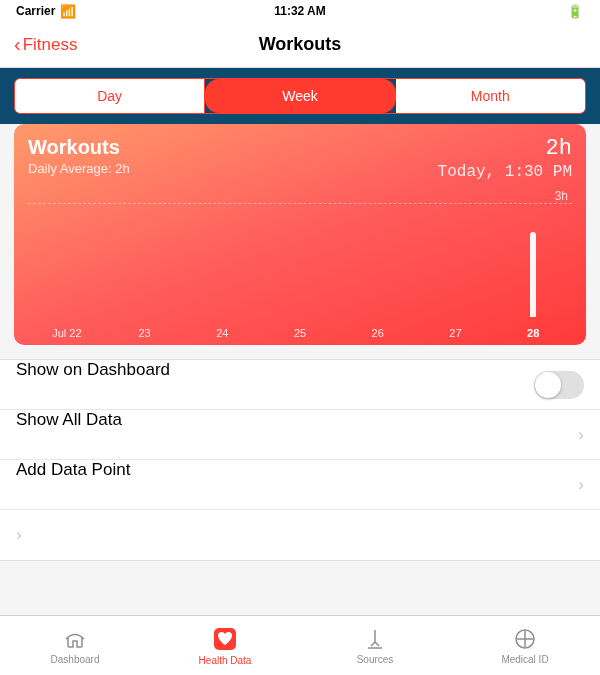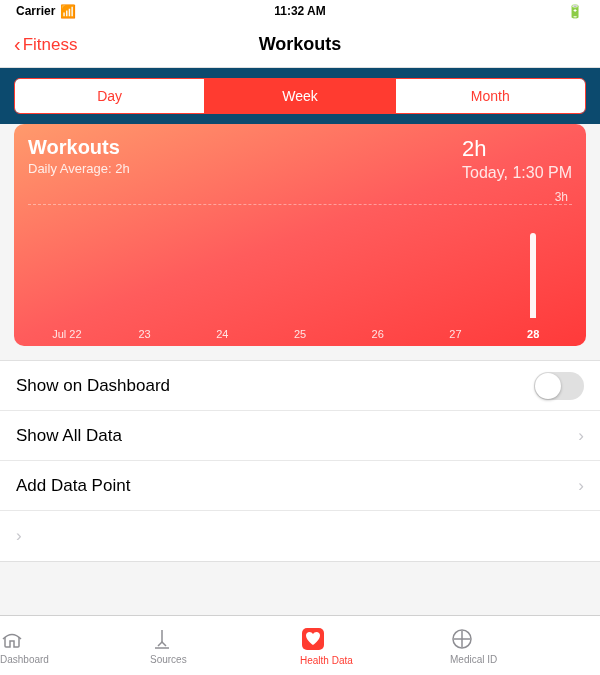--- a/index.html
+++ b/index.html
@@ -82,20 +82,21 @@
       color: #ff3b30;
       background: white;
       border: none;
       cursor: pointer;
       border-right: 1.5px solid #ff3b30;
     }
     .seg-btn:last-child { border-right: none; }
     .seg-btn.active {
       background: #ff3b30;
       color: white;
+      border-radius: 14px;
     }
 
     
     .chart-card {
       margin: 0 14px 14px 14px;
       border-radius: 10px;
       overflow: hidden;
       background: linear-gradient(160deg, #ff9a6c 0%, #ff5c5c 50%, #ff3a3a 100%);
       position: relative;
     }
@@ -109,20 +110,22 @@
       font-size: 20px;
       font-weight: 600;
       color: white;
     }
     .chart-title-left .chart-subtitle {
       font-size: 13px;
       color: rgba(255,255,255,0.85);
       margin-top: 2px;
     }
     .chart-title-right {
+      text-align: right;
+      font-family: Liberation Mono, monospace;
     }
     .chart-value {
       font-size: 22px;
       font-weight: 300;
       color: white;
     }
     .chart-time {
       font-size: 16px;
       color: rgba(255,255,255,0.85);
       margin-top: 2px;
@@ -185,21 +188,20 @@
 
     
     .list-section {
       background: white;
       margin: 0;
       border-top: 1px solid #e0e0e0;
       border-bottom: 1px solid #e0e0e0;
     }
     .list-item {
       display: flex;
-      align-items: center;
       justify-content: space-between;
       padding: 0 16px;
       height: 50px;
       border-bottom: 1px solid #e8e8e8;
     }
     .list-item:last-child { border-bottom: none; }
     .list-item-label {
       font-size: 17px;
       color: #000;
     }
@@ -242,21 +244,21 @@
       height: 60px;
       background: white;
       border-top: 1px solid #d0d0d0;
       display: flex;
       align-items: center;
     }
     .tab-item {
       flex: 1;
       display: flex;
       flex-direction: column;
-      align-items: flex-start;
+      align-items: center;
       justify-content: center;
       gap: 3px;
       cursor: pointer;
     }
     .tab-label {
       font-size: 10px;
       color: #8e8e93;
     }
     .tab-label.active { color: #ff3b30; }
   </style>
@@ -378,34 +380,34 @@
 
   <div class="tab-item">
     <svg width="24" height="24" viewBox="0 0 24 24" fill="none" stroke="#8e8e93" stroke-width="1.5">
       <path d="M3 12 Q12 3 21 12"></path>
       <path d="M5 10 L5 19 Q5 20 6 20 L10 20 L10 14 L14 14 L14 20 L18 20 Q19 20 19 19 L19 10"></path>
     </svg>
     <span class="tab-label">Dashboard</span>
   </div>
 
   <div class="tab-item">
+    <svg width="26" height="26" viewBox="0 0 26 26">
+      <rect x="2" y="2" width="22" height="22" rx="5" fill="#ff3b30"></rect>
+      <path d="M13 19 C13 19 6 14 6 9.5 C6 7.5 7.5 6 9.5 6 C11 6 12.2 6.8 13 8 C13.8 6.8 15 6 16.5 6 C18.5 6 20 7.5 20 9.5 C20 14 13 19 13 19Z" fill="white"></path>
+    </svg>
+    <span class="tab-label active">Health Data</span>
+  </div>
+
+  <div class="tab-item">
     <svg width="24" height="24" viewBox="0 0 24 24" fill="none" stroke="#8e8e93" stroke-width="1.5">
       <path d="M12 3 L12 15"></path>
       <path d="M8 19 L12 15 L16 19"></path>
       <path d="M5 21 L19 21"></path>
     </svg>
     <span class="tab-label">Sources</span>
-  </div>
-
-  <div class="tab-item">
-    <svg width="26" height="26" viewBox="0 0 26 26">
-      <rect x="2" y="2" width="22" height="22" rx="5" fill="#ff3b30"></rect>
-      <path d="M13 19 C13 19 6 14 6 9.5 C6 7.5 7.5 6 9.5 6 C11 6 12.2 6.8 13 8 C13.8 6.8 15 6 16.5 6 C18.5 6 20 7.5 20 9.5 C20 14 13 19 13 19Z" fill="white"></path>
-    </svg>
-    <span class="tab-label active">Health Data</span>
   </div>
 
   <div class="tab-item">
     <svg width="24" height="24" viewBox="0 0 24 24" fill="none" stroke="#8e8e93" stroke-width="1.5">
       <line x1="12" y1="4" x2="12" y2="20"></line>
       <line x1="4" y1="12" x2="20" y2="12"></line>
       <circle cx="12" cy="12" r="9"></circle>
     </svg>
     <span class="tab-label">Medical ID</span>
   </div>

